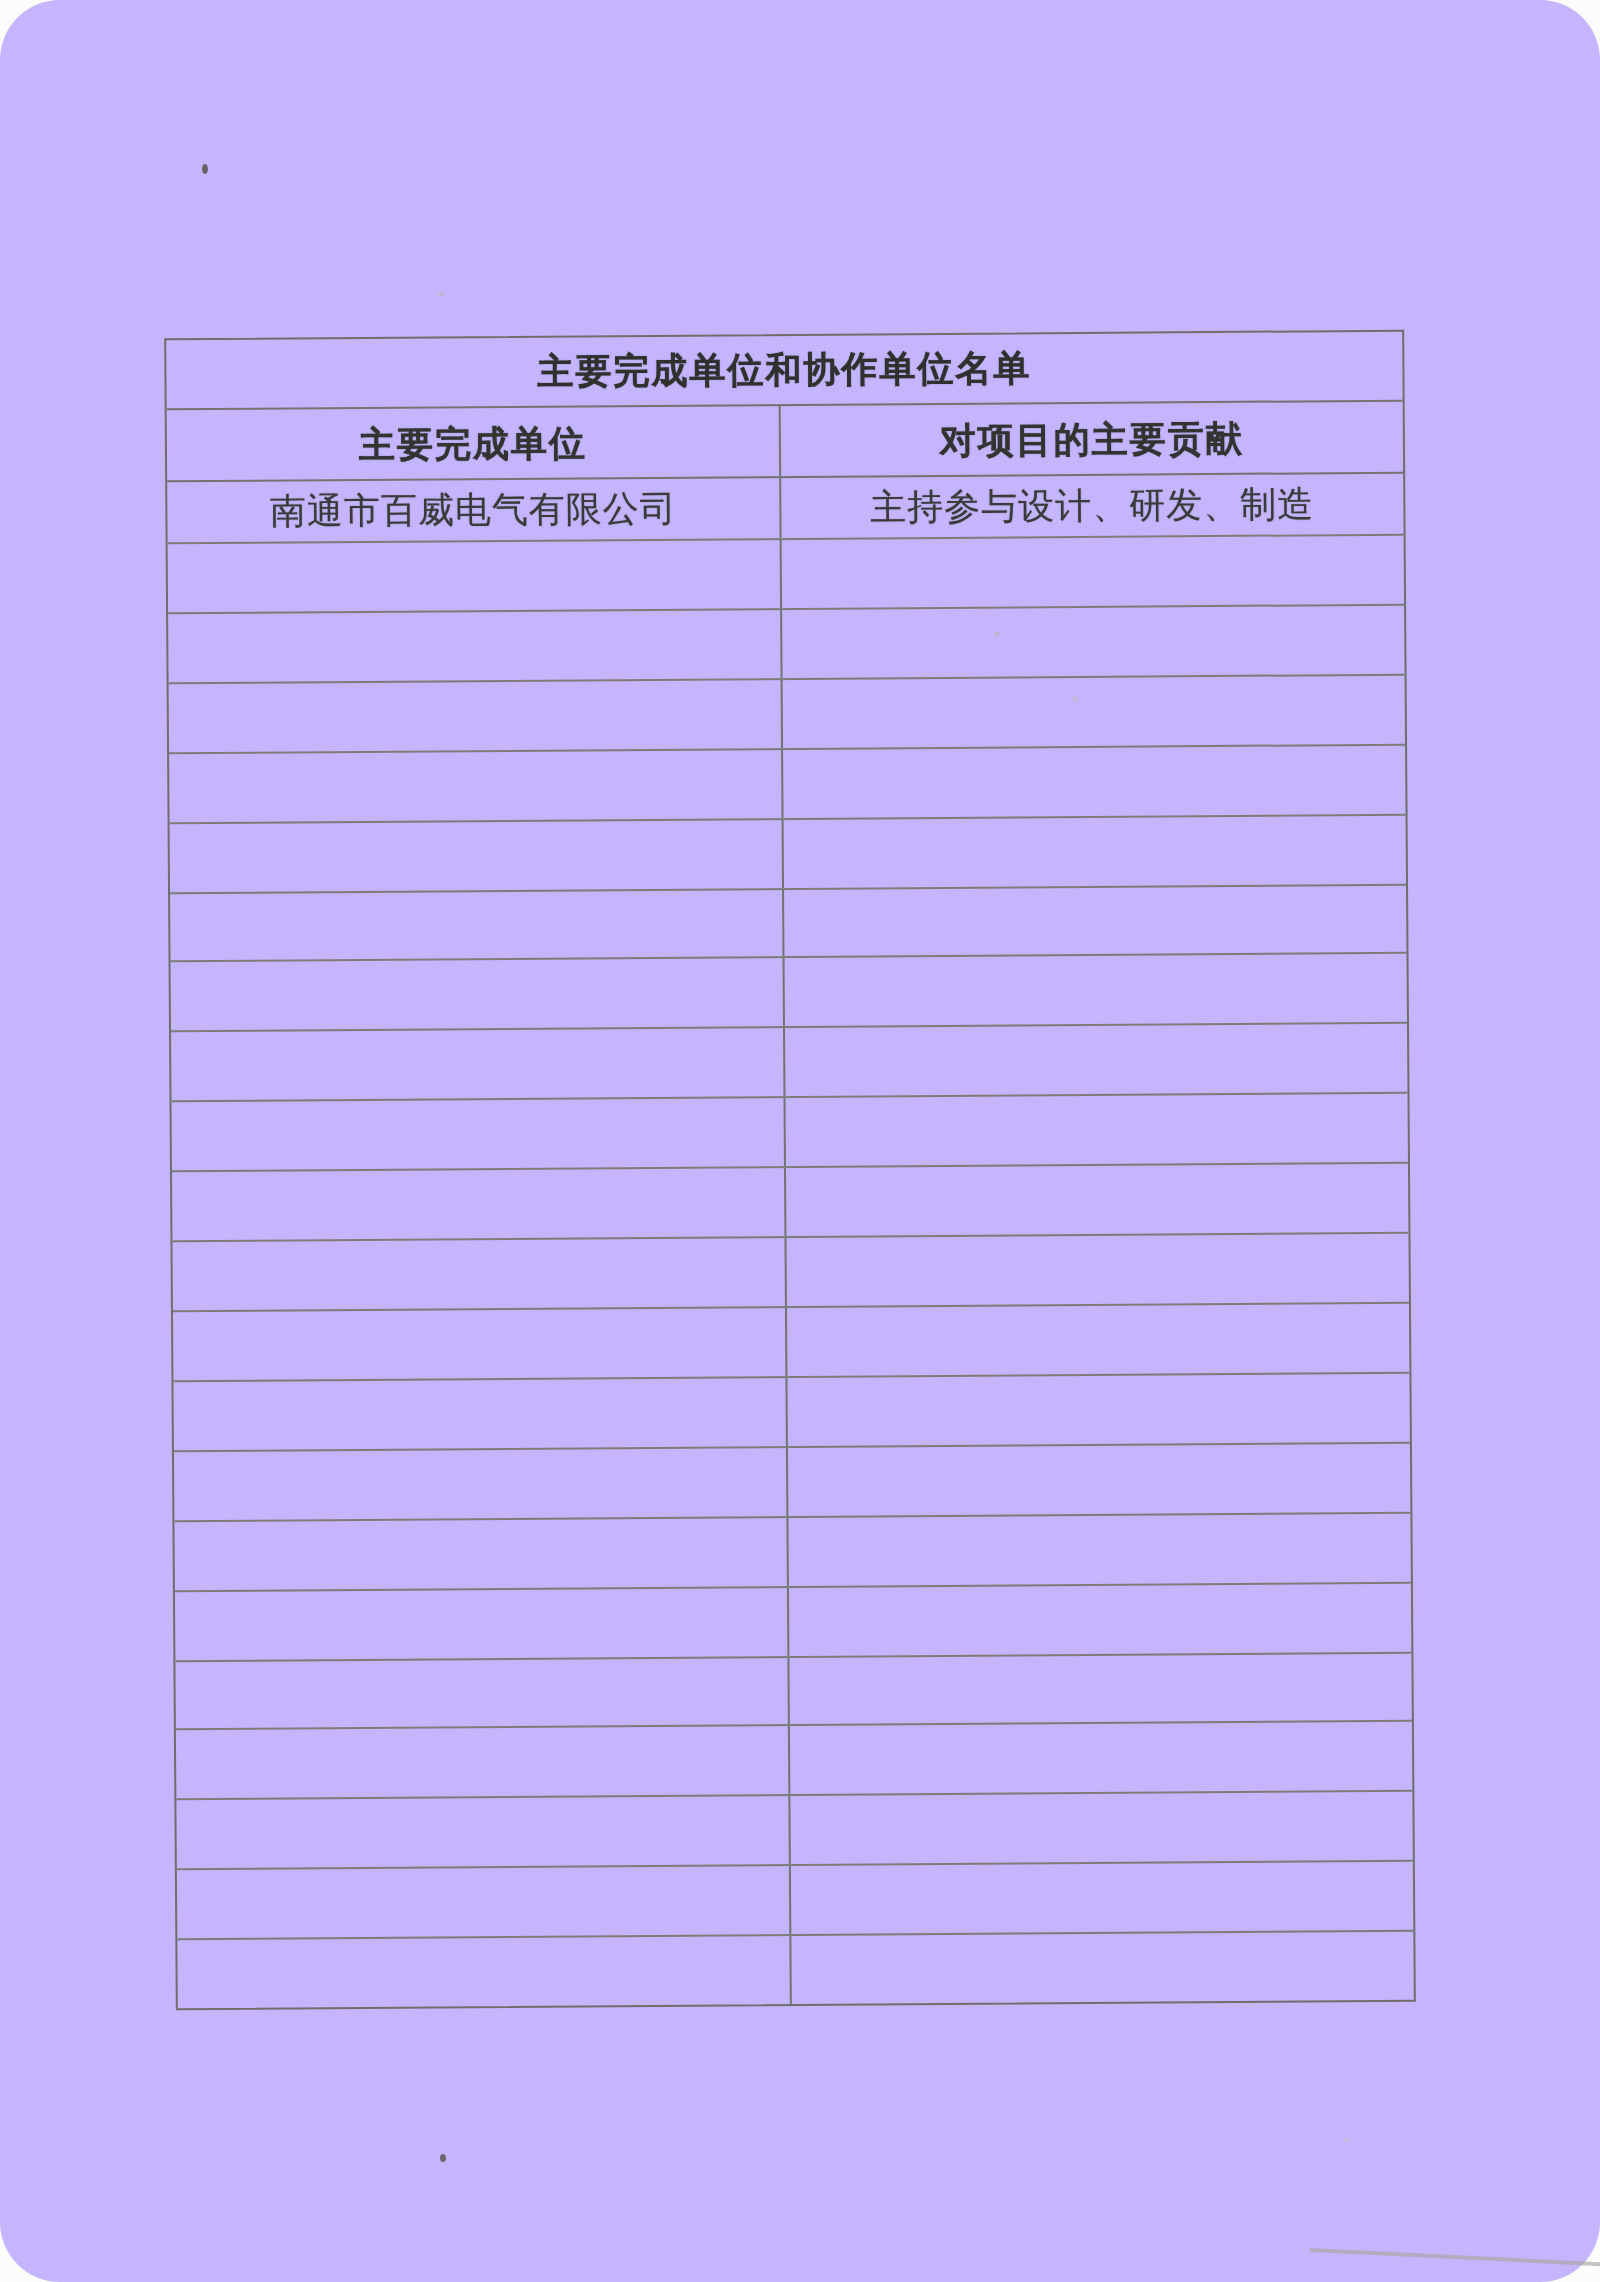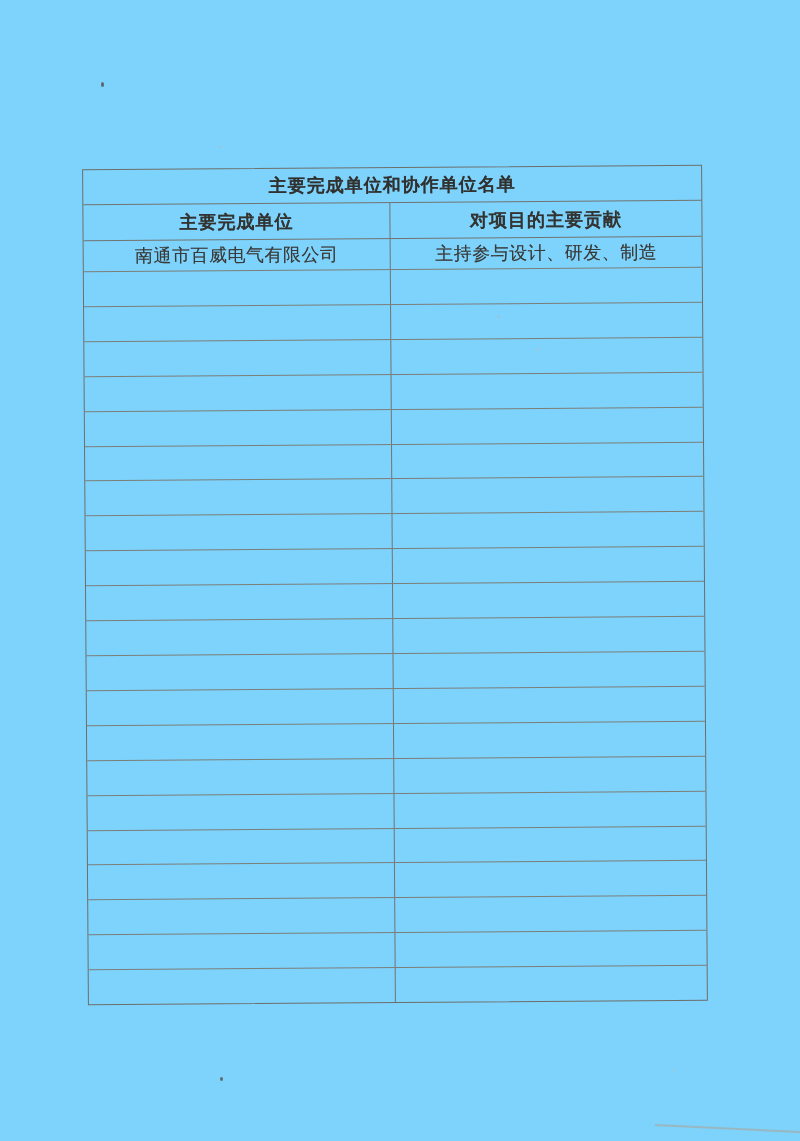--- a/index.html
+++ b/index.html
@@ -8,21 +8,22 @@
     width: 800px;
     height: 1141px;
     background: #fcfcfb;
     overflow: hidden;
     font-family: "Liberation Sans", sans-serif;
   }
   .page {
     position: relative;
     width: 800px;
     height: 1141px;
-    background: #7dd3fc;
+    background: #c4b5fd;
+    border-radius: 30px;
   }
   .scan-table {
     position: absolute;
     left: 85px;
     top: 167px;
     width: 620px;
     height: 836px;
     box-sizing: border-box;
     border: 1px solid #6e6e6a;
     transform: rotate(-0.4deg);

